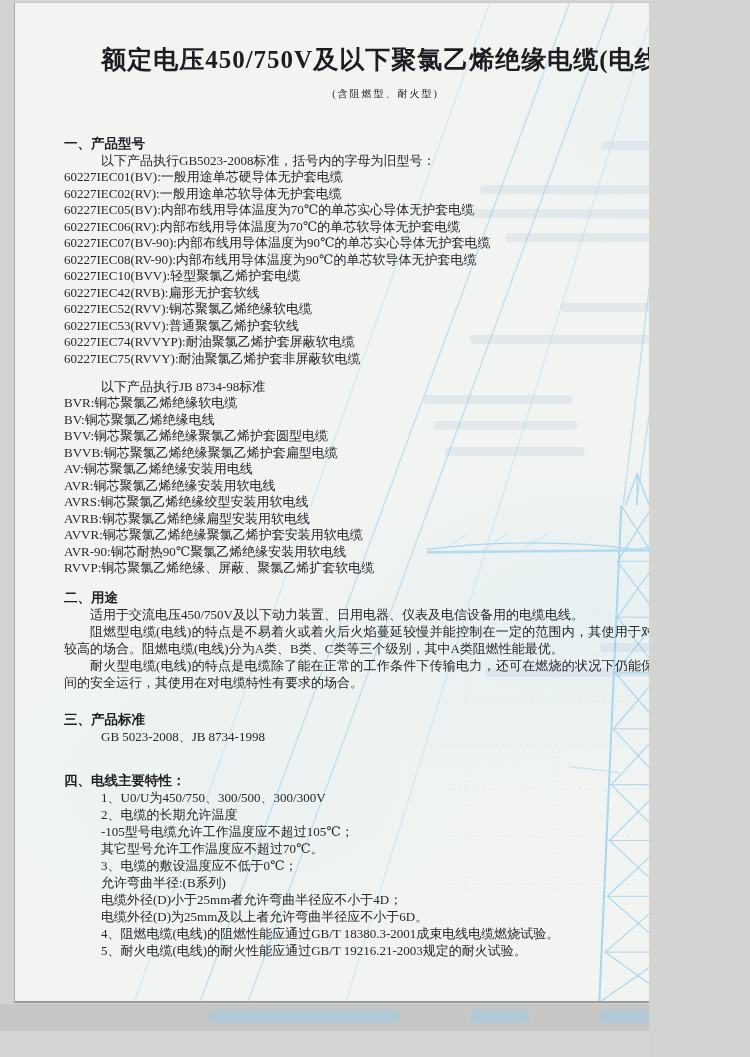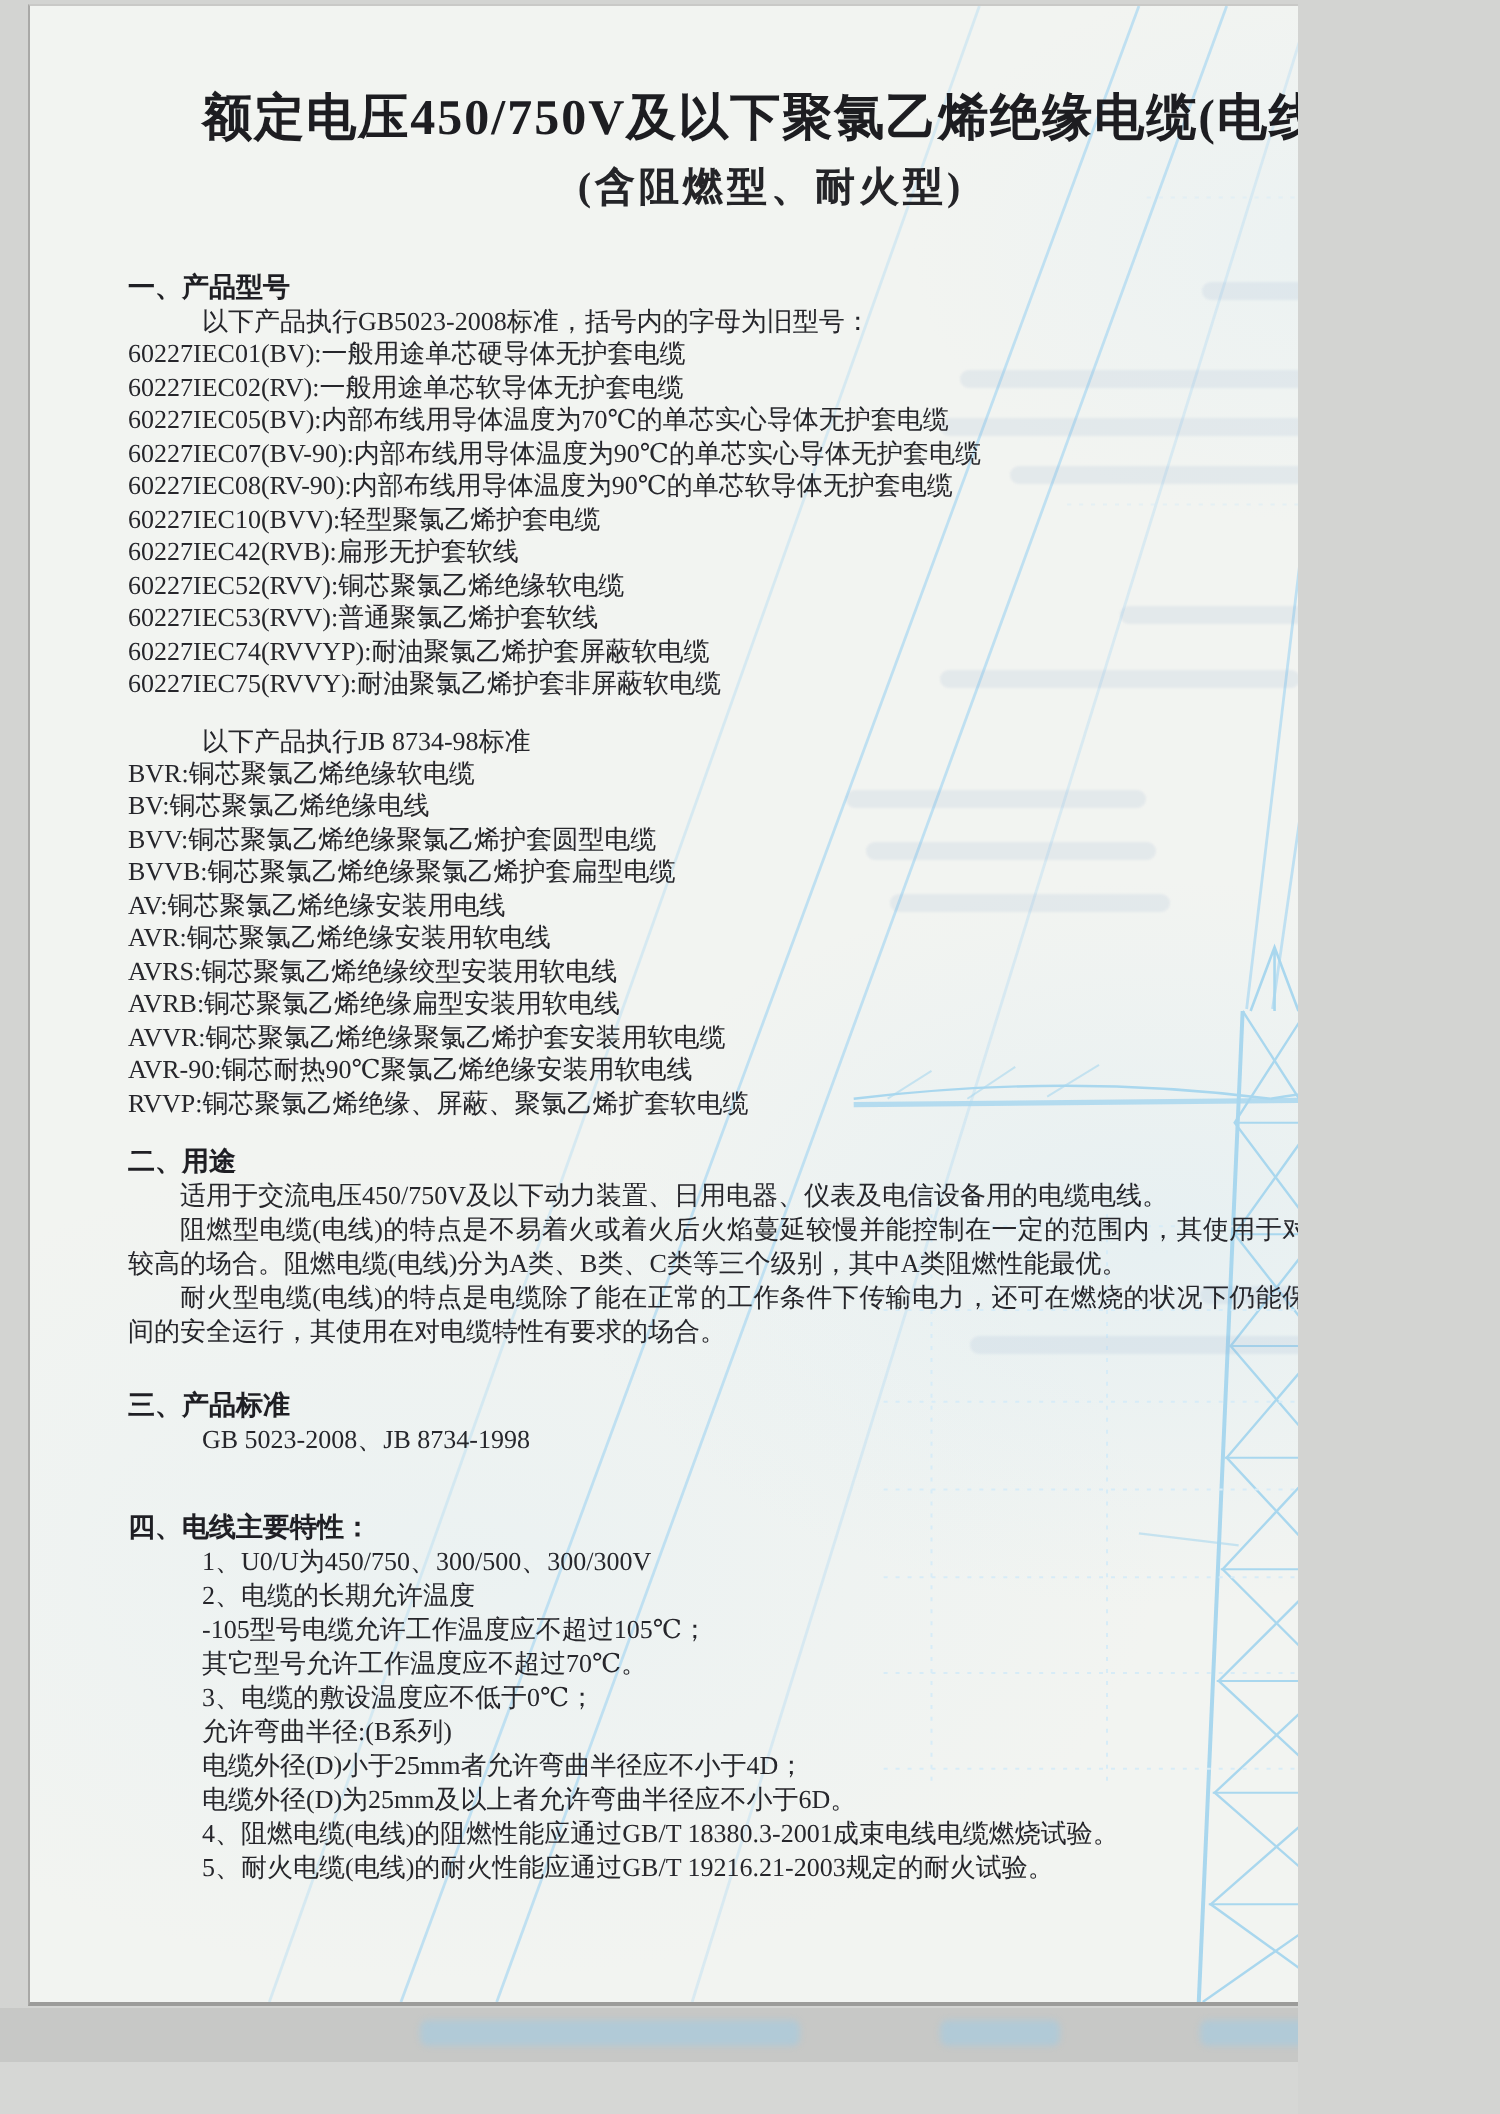--- a/index.html
+++ b/index.html
@@ -24,21 +24,21 @@
   
   .scan-bottom{position:absolute;left:0;right:0;top:1004px;height:27px;background:#c7c8c6;}
   .scan-bottom .blob{position:absolute;top:6px;height:13px;border-radius:4px;
           background:rgba(150,205,236,.45);filter:blur(1.5px);}
   .scan-foot{position:absolute;left:0;right:0;top:1031px;bottom:0;background:#d6d7d5;}
 
   .content{position:relative;padding:40px 30px 0 49px;color:#26262b;
            font-size:13px;line-height:17px;font-weight:500;}
   .title{margin:0;text-align:center;font-size:25px;line-height:34px;font-weight:700;
          letter-spacing:1px;color:#1d1d21;}
-  .subtitle{margin:6px 0 0;text-align:center;font-size:20px;line-height:22px;font-weight:700;
+  .subtitle{margin:6px 0 0;text-align:center;font-size:10px;line-height:22px;font-weight:400;
          letter-spacing:2px;color:#242428;
          font-family:"Liberation Serif","DejaVu Serif",serif;}
   .sec{margin:0;}
   .sec-s1{margin-top:30px;}
   .sec-s2{margin-top:12px;}
   .sec-s3{margin-top:20px;}
   .sec-s4{margin-top:27px;}
   .sec-heading{font-family:"Liberation Sans","DejaVu Sans",sans-serif;
          font-weight:700;font-size:13.5px;line-height:17px;color:#1f1f24;}
   .ind{margin-left:37px;}
@@ -113,20 +113,21 @@
       <h1 class="title">额定电压450/750V及以下聚氯乙烯绝缘电缆(电线)</h1>
       <h2 class="subtitle">(含阻燃型、耐火型)</h2>
 
       <div class="sec sec-s1">
         <div class="sec-heading">一、产品型号</div>
         <div class="ind">以下产品执行GB5023-2008标准，括号内的字母为旧型号：</div>
         <div class="model-list">
           <div class="model-line">60227IEC01(BV):一般用途单芯硬导体无护套电缆</div>
           <div class="model-line">60227IEC02(RV):一般用途单芯软导体无护套电缆</div>
           <div class="model-line">60227IEC05(BV):内部布线用导体温度为70℃的单芯实心导体无护套电缆</div>
+          <div class="model-line">60227IEC06(RV):内部布线用导体温度为70℃的单芯软导体无护套电缆</div>
           <div class="model-line">60227IEC07(BV-90):内部布线用导体温度为90℃的单芯实心导体无护套电缆</div>
           <div class="model-line">60227IEC08(RV-90):内部布线用导体温度为90℃的单芯软导体无护套电缆</div>
           <div class="model-line">60227IEC10(BVV):轻型聚氯乙烯护套电缆</div>
           <div class="model-line">60227IEC42(RVB):扁形无护套软线</div>
           <div class="model-line">60227IEC52(RVV):铜芯聚氯乙烯绝缘软电缆</div>
           <div class="model-line">60227IEC53(RVV):普通聚氯乙烯护套软线</div>
           <div class="model-line">60227IEC74(RVVYP):耐油聚氯乙烯护套屏蔽软电缆</div>
           <div class="model-line">60227IEC75(RVVY):耐油聚氯乙烯护套非屏蔽软电缆</div>
         </div>
         <div class="ind jb-intro">以下产品执行JB 8734-98标准</div>

